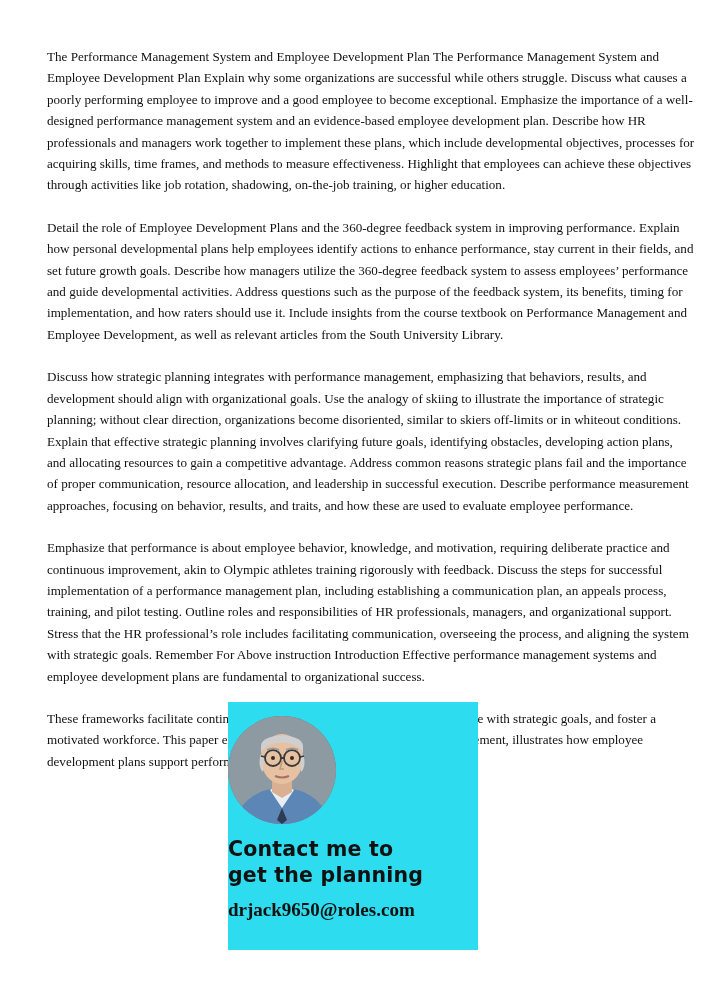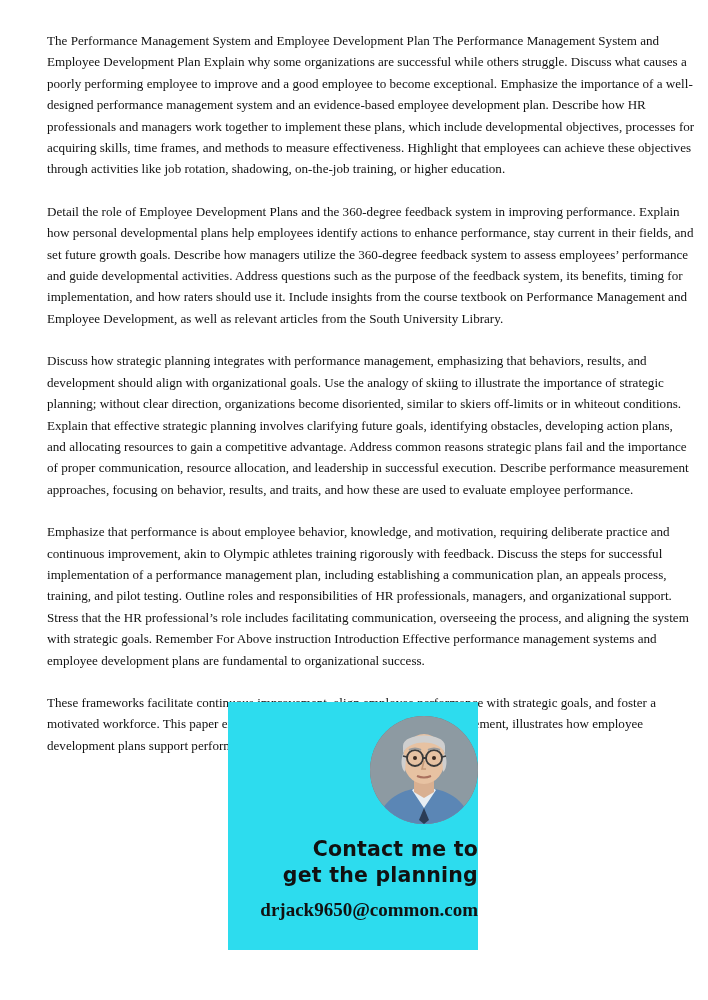--- a/index.html
+++ b/index.html
@@ -23,39 +23,38 @@
     padding: 30px 16px 0 47px;
   }
   .doc-body {
     width: 648px;
     font-size: 13.1px;
     line-height: 21.4px;
     text-align: left;
     color: #111;
   }
   .para {
-    margin: 0 0 21px 0;
+    margin: 16px 0 21px 0;
     white-space: pre-wrap;
   }
   .para:last-child { margin-bottom: 0; }
 
   
   .overlay-card {
     position: absolute;
     left: 228px;
     top: 702px;
     width: 250px;
     height: 248px;
     background: #2ddcee;
     display: flex;
     flex-direction: column;
-    align-items: flex-end;
+    align-items: flex-start;
     padding-top: 14px;
     z-index: 5;
-    padding-left: 32px;
   }
   .avatar {
     width: 108px;
     height: 108px;
     border-radius: 50%;
     overflow: hidden;
     background: #6f6f6f;
     position: relative;
     flex: 0 0 auto;
   }
@@ -125,16 +124,16 @@
         <path d="M39 34 Q45 31 51 34" stroke="#9a9a9a" stroke-width="2" fill="none"></path>
         <path d="M58 34 Q64 31 70 34" stroke="#9a9a9a" stroke-width="2" fill="none"></path>
 
         <path d="M54 45 L52 53 L56 53" stroke="#c59a78" stroke-width="1.6" fill="none"></path>
 
         <path d="M47 60 Q54 63 61 60" stroke="#a9705e" stroke-width="2" fill="none"></path>
       </svg>
     </div>
     <div class="overlay-line1">Contact me to</div>
     <div class="overlay-line2">get the planning</div>
-    <div class="overlay-email">drjack9650@common.com</div>
+    <div class="overlay-email">drjack9650@roles.com</div>
   </div>
 
 </div>
 
 </body></html>

